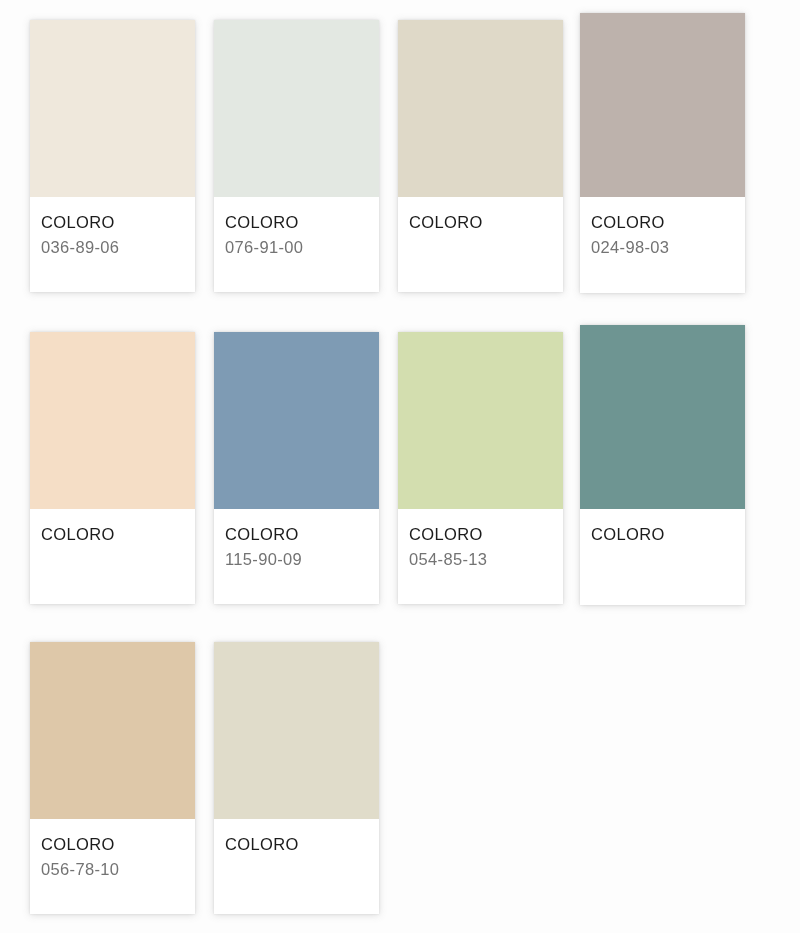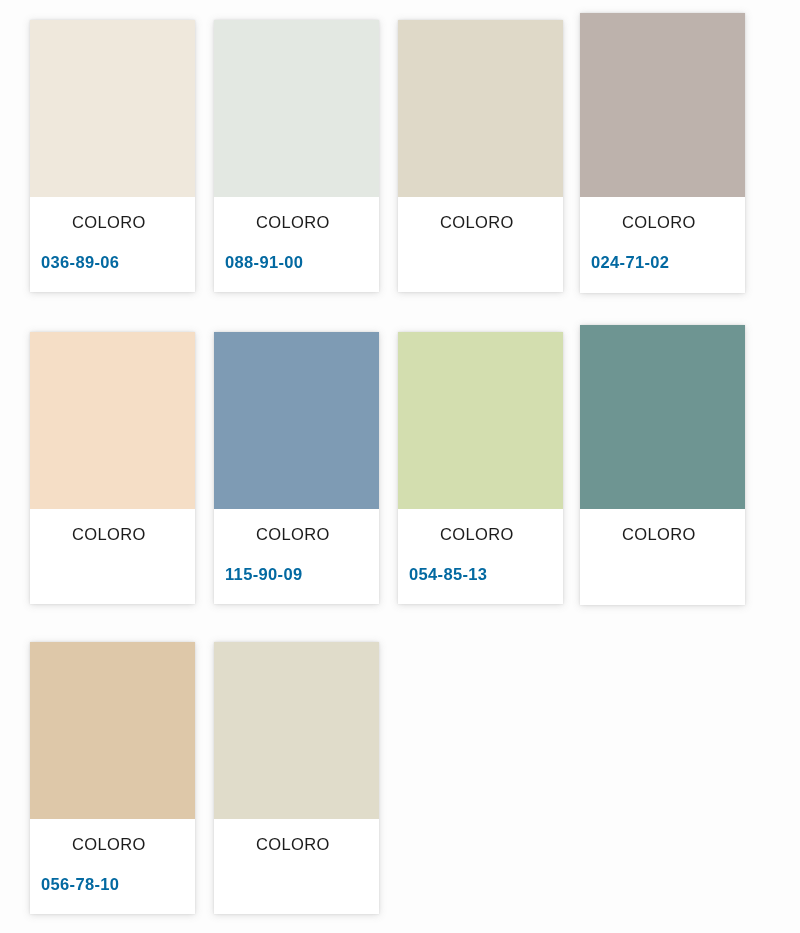--- a/index.html
+++ b/index.html
@@ -61,63 +61,62 @@
     box-sizing: border-box;
   }
 
   .swatch-brand {
     font-size: 16.5px;
     line-height: 22px;
     color: #1c1c1c;
     letter-spacing: 0.35px;
     font-weight: 400;
     white-space: nowrap;
-    margin-left: 31px;
   }
 
   .swatch-code {
     font-size: 16.5px;
     line-height: 22px;
-    color: #0369a1;
+    color: #737373;
     letter-spacing: 0.35px;
-    font-weight: 700;
-    margin-top: 18px;
+    font-weight: 400;
+    margin-top: 3px;
     white-space: nowrap;
   }
 </style>
 </head>
 <body>
 
 <div id="palette-board">
     <div class="swatch-row row-0">
       <div class="swatch-card col-0">
         <div class="swatch-color" style="background-color: rgb(239, 232, 220);"></div>
         <div class="swatch-label">
           <div class="swatch-brand">COLORO</div>
           <div class="swatch-code">036-89-06</div>
         </div>
       </div>
       <div class="swatch-card col-1">
         <div class="swatch-color" style="background-color: rgb(227, 232, 226);"></div>
         <div class="swatch-label">
           <div class="swatch-brand">COLORO</div>
-          <div class="swatch-code">088-91-00</div>
+          <div class="swatch-code">076-91-00</div>
         </div>
       </div>
       <div class="swatch-card col-2">
         <div class="swatch-color" style="background-color: rgb(223, 217, 200);"></div>
         <div class="swatch-label">
           <div class="swatch-brand">COLORO</div>
         </div>
       </div>
       <div class="swatch-card col-3">
         <div class="swatch-color" style="background-color: rgb(189, 178, 172);"></div>
         <div class="swatch-label">
           <div class="swatch-brand">COLORO</div>
-          <div class="swatch-code">024-71-02</div>
+          <div class="swatch-code">024-98-03</div>
         </div>
       </div>
     </div>
     <div class="swatch-row row-1">
       <div class="swatch-card col-0">
         <div class="swatch-color" style="background-color: rgb(245, 222, 198);"></div>
         <div class="swatch-label">
           <div class="swatch-brand">COLORO</div>
         </div>
       </div>

